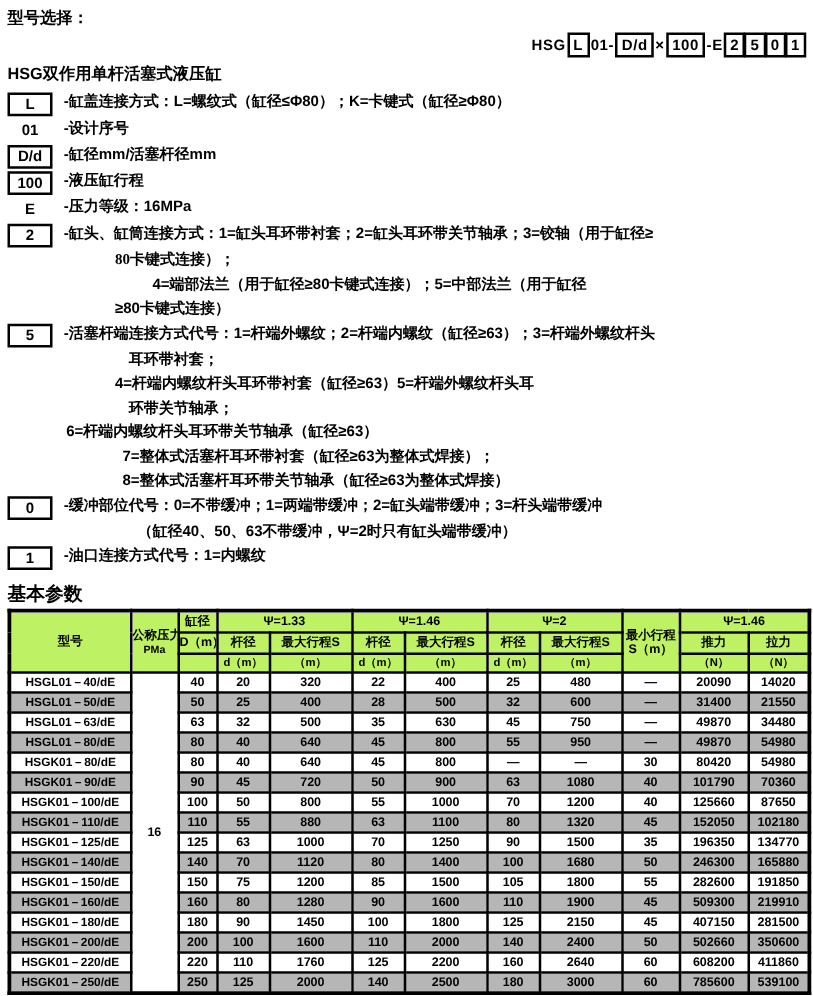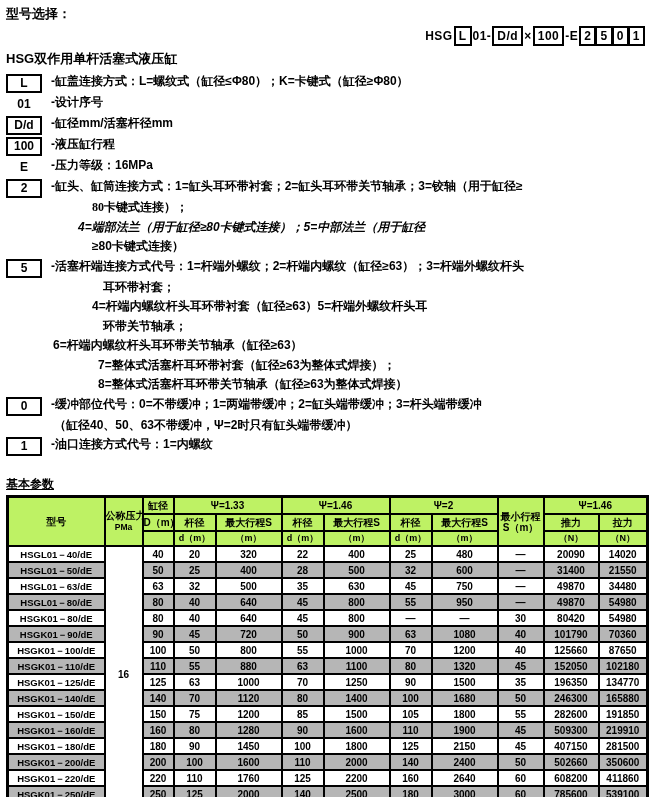--- a/index.html
+++ b/index.html
@@ -19,21 +19,21 @@
   
   .legend-item{margin:0;}
   .lg-line{display:flex;align-items:flex-start;line-height:19.5px;}
   .lg-code{display:inline-block;min-width:26px;text-align:center;font-size:12px;
            margin-right:9px;line-height:15px;margin-top:2px;flex:none;}
   .lg-code.boxed{border:2px solid #000;padding:0 3px;}
   .lg-code.plain{border:2px solid transparent;padding:0 3px;}
   .lg-text{line-height:19.5px;}
   .lg-cont{line-height:19.5px;}
   
-  .tbl-title{font-size:12px;margin:20px 0 2px 0;text-decoration:underline;}
+  .tbl-title{font-size:15px;margin:10px 0 2px 0;}
   table{border-collapse:collapse;table-layout:fixed;width:640px;border:3px solid #000;}
   th,td{border:2px solid #000;text-align:center;vertical-align:middle;padding:0;
         font-size:10px;line-height:11px;overflow:hidden;white-space:nowrap;}
   thead th{background:#bef264;height:15px;font-size:10px;}
   thead .sub{font-size:9px;height:13px;}
   tbody td{height:14px;background:#fff;}
   tr.stripe td{background:#b6b6b6;}
   td.model{font-size:9.5px;}
   td.pressure{background:#fff !important;font-size:10px;}
 </style>
@@ -90,41 +90,41 @@
           <span class="lg-code plain">E</span>
           <span class="lg-text">-压力等级：16MPa</span>
         </div>
       </div>
       <div class="legend-item">
         <div class="lg-line">
           <span class="lg-code boxed">2</span>
           <span class="lg-text">-缸头、缸筒连接方式：1=缸头耳环带衬套；2=缸头耳环带关节轴承；3=铰轴（用于缸径≥</span>
         </div>
         <div class="lg-cont" style="margin-left: 86px; font-family: Liberation Serif, serif;">80卡键式连接）；</div>
-        <div class="lg-cont" style="margin-left: 72px; font-style: italic;">4=端部法兰（用于缸径≥80卡键式连接）；5=中部法兰（用于缸径</div>
+        <div class="lg-cont" style="margin-left: 116px;">4=端部法兰（用于缸径≥80卡键式连接）；5=中部法兰（用于缸径</div>
         <div class="lg-cont" style="margin-left: 86px;">≥80卡键式连接）</div>
       </div>
       <div class="legend-item">
         <div class="lg-line">
           <span class="lg-code boxed">5</span>
           <span class="lg-text">-活塞杆端连接方式代号：1=杆端外螺纹；2=杆端内螺纹（缸径≥63）；3=杆端外螺纹杆头</span>
         </div>
         <div class="lg-cont" style="margin-left: 97px;">耳环带衬套；</div>
         <div class="lg-cont" style="margin-left: 86px;">4=杆端内螺纹杆头耳环带衬套（缸径≥63）5=杆端外螺纹杆头耳</div>
         <div class="lg-cont" style="margin-left: 97px;">环带关节轴承；</div>
         <div class="lg-cont" style="margin-left: 47px;">6=杆端内螺纹杆头耳环带关节轴承（缸径≥63）</div>
         <div class="lg-cont" style="margin-left: 92px;">7=整体式活塞杆耳环带衬套（缸径≥63为整体式焊接）；</div>
         <div class="lg-cont" style="margin-left: 92px;">8=整体式活塞杆耳环带关节轴承（缸径≥63为整体式焊接）</div>
       </div>
       <div class="legend-item">
         <div class="lg-line">
           <span class="lg-code boxed">0</span>
           <span class="lg-text">-缓冲部位代号：0=不带缓冲；1=两端带缓冲；2=缸头端带缓冲；3=杆头端带缓冲</span>
         </div>
-        <div class="lg-cont" style="margin-left: 48px;">（缸径40、50、63不带缓冲，Ψ=2时只有缸头端带缓冲）</div>
+        <div class="lg-cont" style="margin-left: 104px;">（缸径40、50、63不带缓冲，Ψ=2时只有缸头端带缓冲）</div>
       </div>
       <div class="legend-item">
         <div class="lg-line">
           <span class="lg-code boxed">1</span>
           <span class="lg-text">-油口连接方式代号：1=内螺纹</span>
         </div>
       </div>
     </div>
 
   <div class="tbl-title">基本参数</div>

